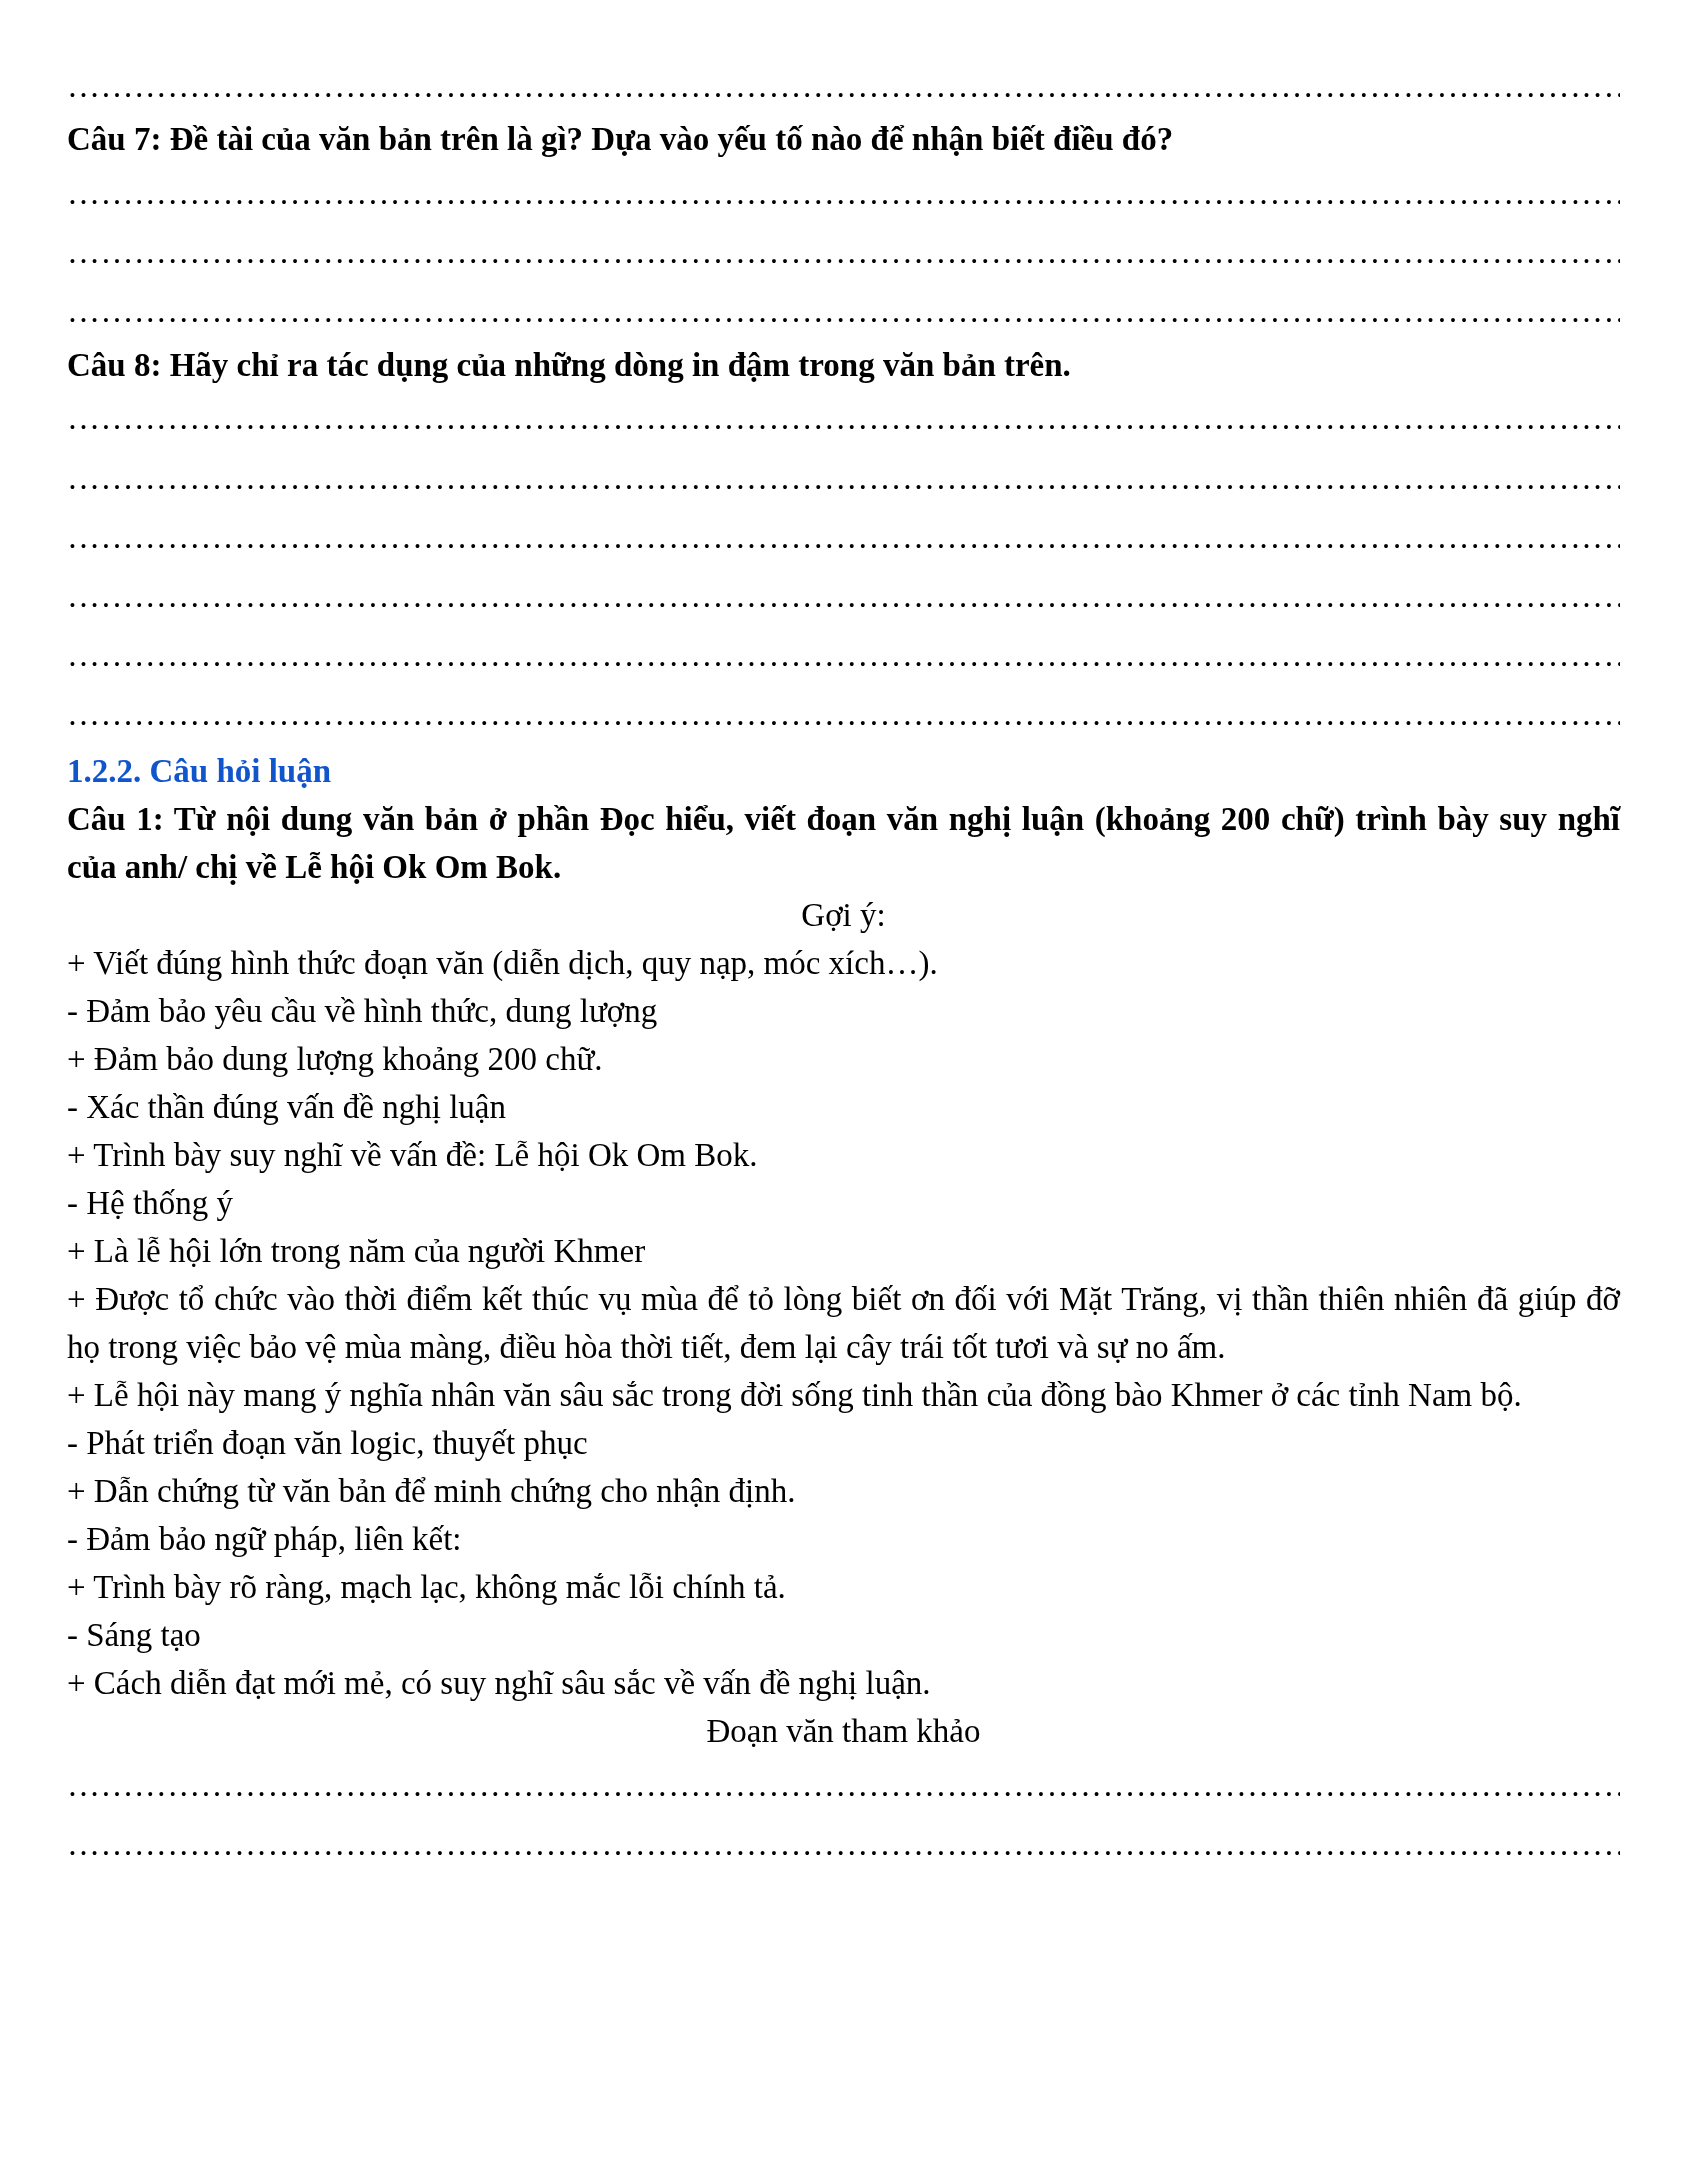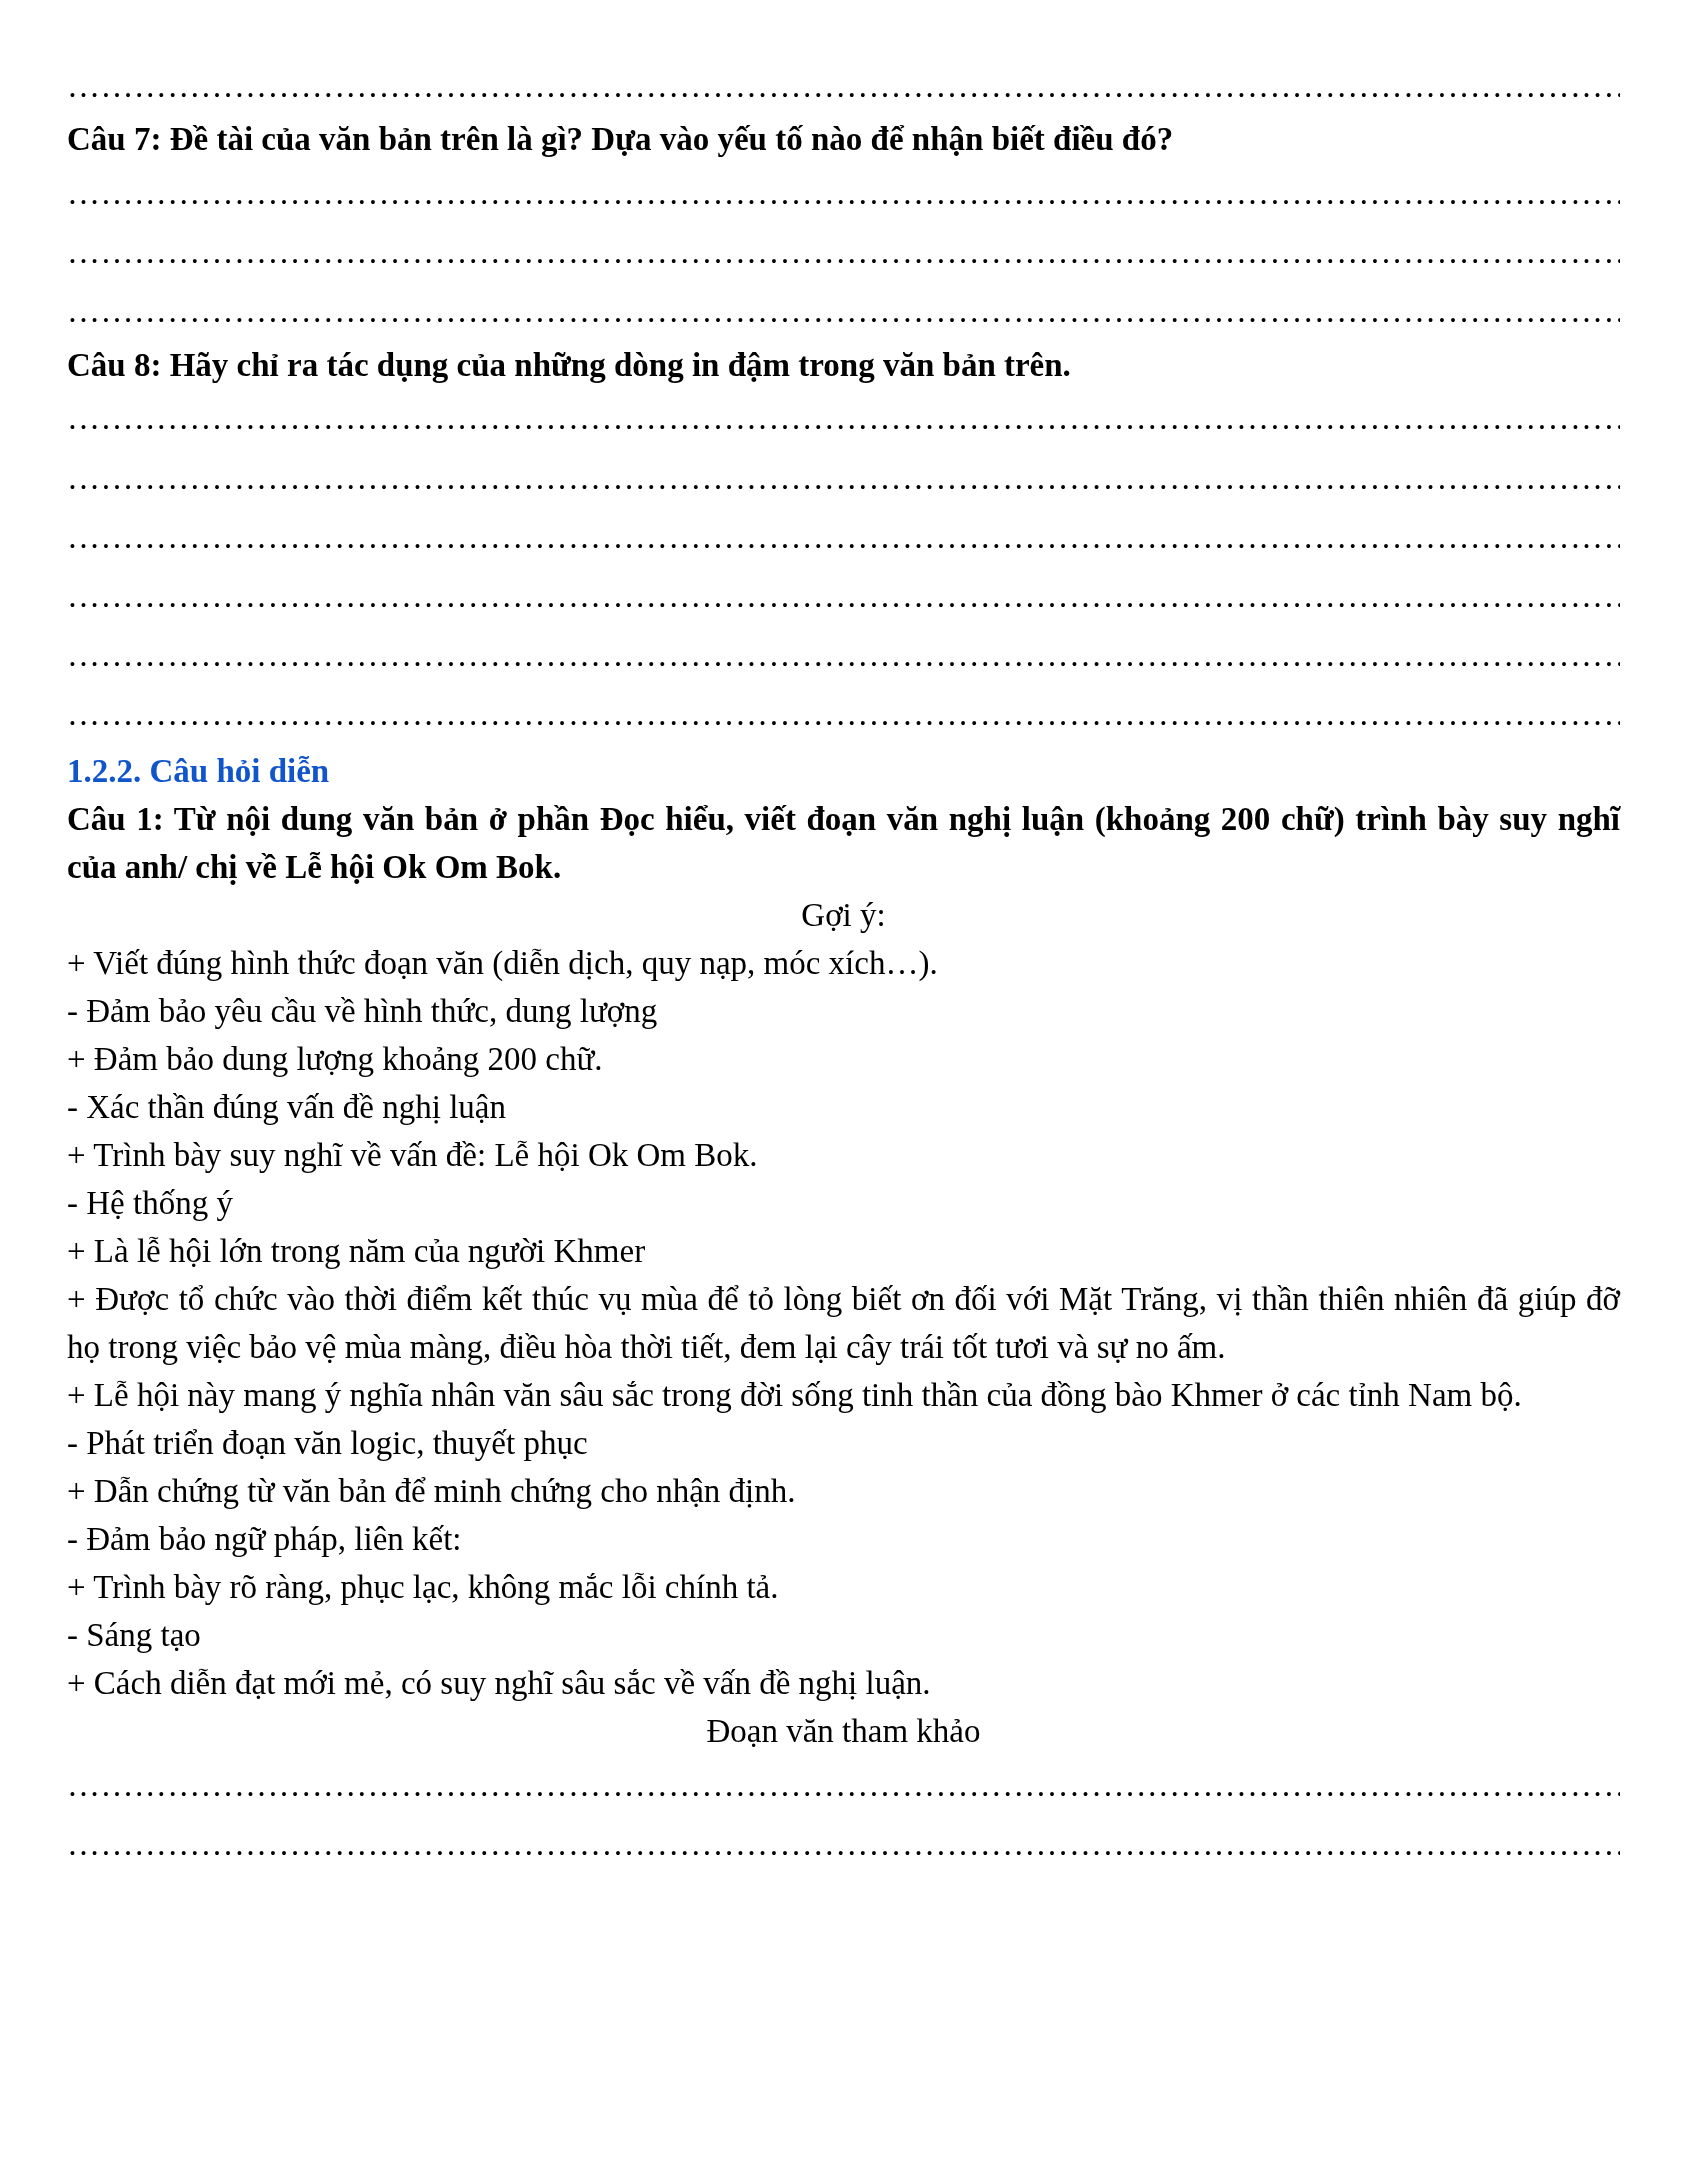--- a/index.html
+++ b/index.html
@@ -58,36 +58,36 @@
       <div class="line dots">……………………………………………………………………………………………………………………………..</div>
       <div class="line dots">……………………………………………………………………………………………………………………………..</div>
       <div class="line dots">……………………………………………………………………………………………………………………………..</div>
       <div class="line question">Câu 8: Hãy chỉ ra tác dụng của những dòng in đậm trong văn bản trên.</div>
       <div class="line dots">……………………………………………………………………………………………………………………………..</div>
       <div class="line dots">……………………………………………………………………………………………………………………………..</div>
       <div class="line dots">……………………………………………………………………………………………………………………………..</div>
       <div class="line dots">……………………………………………………………………………………………………………………………..</div>
       <div class="line dots">……………………………………………………………………………………………………………………………..</div>
       <div class="line dots">……………………………………………………………………………………………………………………………..</div>
-      <div class="line section">1.2.2. Câu hỏi diễn</div>
+      <div class="line section">1.2.2. Câu hỏi luận</div>
       <div class="line question">Câu 1: Từ nội dung văn bản ở phần Đọc hiểu, viết đoạn văn nghị luận (khoảng 200 chữ) trình bày suy nghĩ của anh/ chị về Lễ hội Ok Om Bok.</div>
       <div class="line center">Gợi ý:</div>
       <div class="line body">+ Viết đúng hình thức đoạn văn (diễn dịch, quy nạp, móc xích…).</div>
       <div class="line body">- Đảm bảo yêu cầu về hình thức, dung lượng</div>
       <div class="line body">+ Đảm bảo dung lượng khoảng 200 chữ.</div>
       <div class="line body">- Xác thần đúng vấn đề nghị luận</div>
       <div class="line body">+ Trình bày suy nghĩ về vấn đề: Lễ hội Ok Om Bok.</div>
       <div class="line body">- Hệ thống ý</div>
       <div class="line body">+ Là lễ hội lớn trong năm của người Khmer</div>
       <div class="line body">+ Được tổ chức vào thời điểm kết thúc vụ mùa để tỏ lòng biết ơn đối với Mặt Trăng, vị thần thiên nhiên đã giúp đỡ họ trong việc bảo vệ mùa màng, điều hòa thời tiết, đem lại cây trái tốt tươi và sự no ấm.</div>
       <div class="line body">+ Lễ hội này mang ý nghĩa nhân văn sâu sắc trong đời sống tinh thần của đồng bào Khmer ở các tỉnh Nam bộ.</div>
       <div class="line body">- Phát triển đoạn văn logic, thuyết phục</div>
       <div class="line body">+ Dẫn chứng từ văn bản để minh chứng cho nhận định.</div>
       <div class="line body">- Đảm bảo ngữ pháp, liên kết:</div>
-      <div class="line body">+ Trình bày rõ ràng, phục lạc, không mắc lỗi chính tả.</div>
+      <div class="line body">+ Trình bày rõ ràng, mạch lạc, không mắc lỗi chính tả.</div>
       <div class="line body">- Sáng tạo</div>
       <div class="line body">+ Cách diễn đạt mới mẻ, có suy nghĩ sâu sắc về vấn đề nghị luận.</div>
       <div class="line center">Đoạn văn tham khảo</div>
       <div class="line dots">……………………………………………………………………………………………………………………………..</div>
       <div class="line dots">……………………………………………………………………………………………………………………………..</div>
     </div>
 </div>
 
 
 </body></html>

